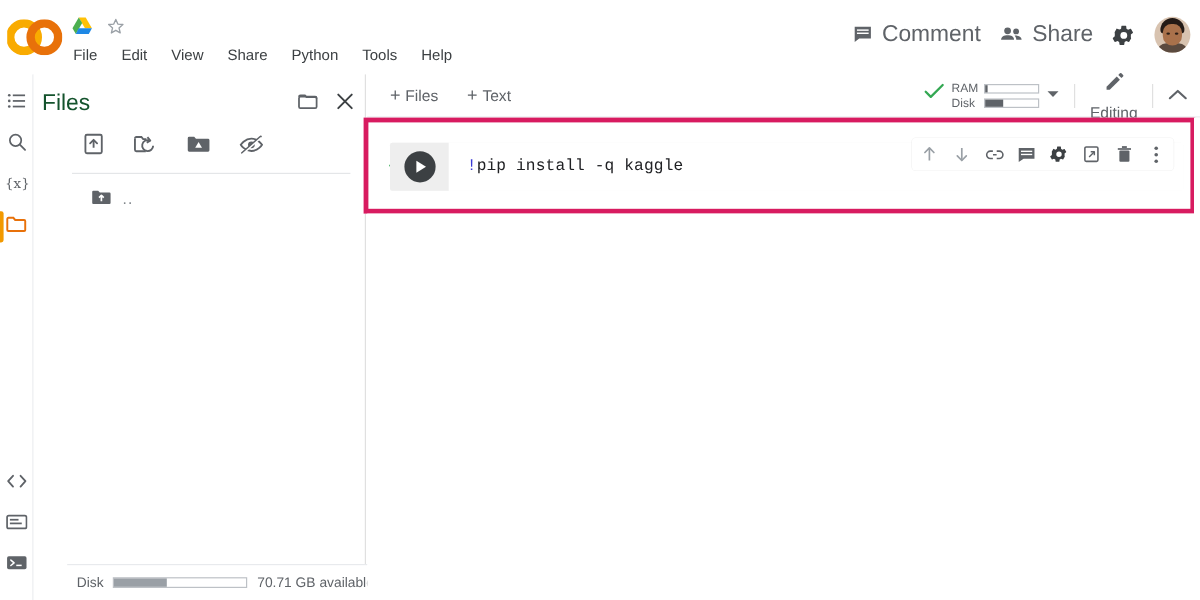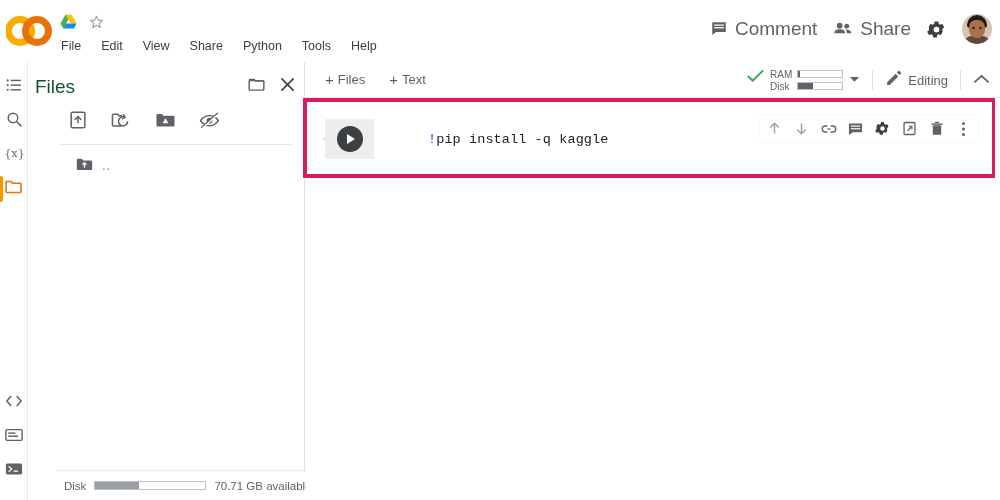--- a/index.html
+++ b/index.html
@@ -66,31 +66,31 @@
   .add-btn { display:flex; align-items:center; gap:4px; font-size:13px; color:#5f6368; margin-left:14px; cursor:default; padding:3px 5px; border-radius:3px; }
   .add-plus { font-size:15px; line-height:1; color:#5f6368; }
 
   .tb-right { position:absolute; right:6px; top:0; height:36px; display:flex; align-items:center; gap:0; }
   .res-box { display:flex; align-items:flex-start; gap:6px; padding:0 4px; cursor:default; }
   .res-grid { display:grid; grid-template-columns:auto auto; gap:1px 5px; align-items:center; }
   .res-lbl { font-size:10px; color:#5f6368; line-height:11px; text-align:left; }
   .res-bar { width:46px; height:8px; border:1px solid #bdc1c6; background:#fff; position:relative; }
   .res-fill { position:absolute; left:0; top:0; height:100%; background:#5f6368; }
   .vdiv { width:1px; height:20px; background:#e0e0e0; margin:0 8px; }
-  .edit-btn { display:flex; align-items:center; gap:6px; font-size:13px; color:#5f6368; cursor:default; padding:3px 4px; }
+  .edit-btn { display:flex; align-items:center; gap:6px; font-size:13px; color:#5f6368; cursor:default; padding:3px 4px;flex-direction:column; }
 
   
   .highlight-box { position:absolute; left:303px; top:98px; width:693px; height:80px; border:4px solid #d81b60; background:#fff; }
   .cell { position:absolute; left:10px; top:10px; width:669px; height:54px; }
   .cell-body { position:absolute; left:8px; top:7px; width:661px; height:40px; background:#f7f7f7; border-radius:2px; display:flex; align-items:stretch; }
   .run-gutter { width:49px; display:flex; align-items:center; justify-content:center; background:#eeeeee; border-radius:2px 0 0 2px; }
   .run-circle { width:26px; height:26px; border-radius:50%; background:#3c4043; display:flex; align-items:center; justify-content:center; }
   .run-tri { width:0; height:0; border-left:8px solid #ffffff; border-top:5px solid transparent; border-bottom:5px solid transparent; margin-left:3px; }
   .code-area { flex:1; background:#ffffff; display:flex; align-items:center; padding-left:15px; }
-  .code-text { font-family:"Liberation Mono","DejaVu Sans Mono",monospace; font-size:13.5px; color:#202124; letter-spacing:0.1px; white-space:pre;margin-left:39px; }
+  .code-text { font-family:"Liberation Mono","DejaVu Sans Mono",monospace; font-size:13.5px; color:#202124; letter-spacing:0.1px; white-space:pre; }
   .code-bang { color:#3b3bd6; }
 
   .status-col { position:absolute; left:3px; top:18px; width:22px; text-align:center; }
   .status-time { font-size:8.5px; color:#9aa0a6; line-height:10px; margin-top:1px; }
 
   .cell-tools { position:absolute; right:8px; top:3px; height:27px; background:#ffffff; border-radius:3px; display:flex; align-items:center; padding:0 6px; gap:10px; box-shadow:0 0 0 0.5px rgba(0,0,0,0.06); }
   .ct-ico { width:17px; height:17px; display:flex; align-items:center; justify-content:center; cursor:default; }
 
   .nb-canvas { position:absolute; left:306px; top:178px; width:694px; height:322px; background:#fff; }
 

